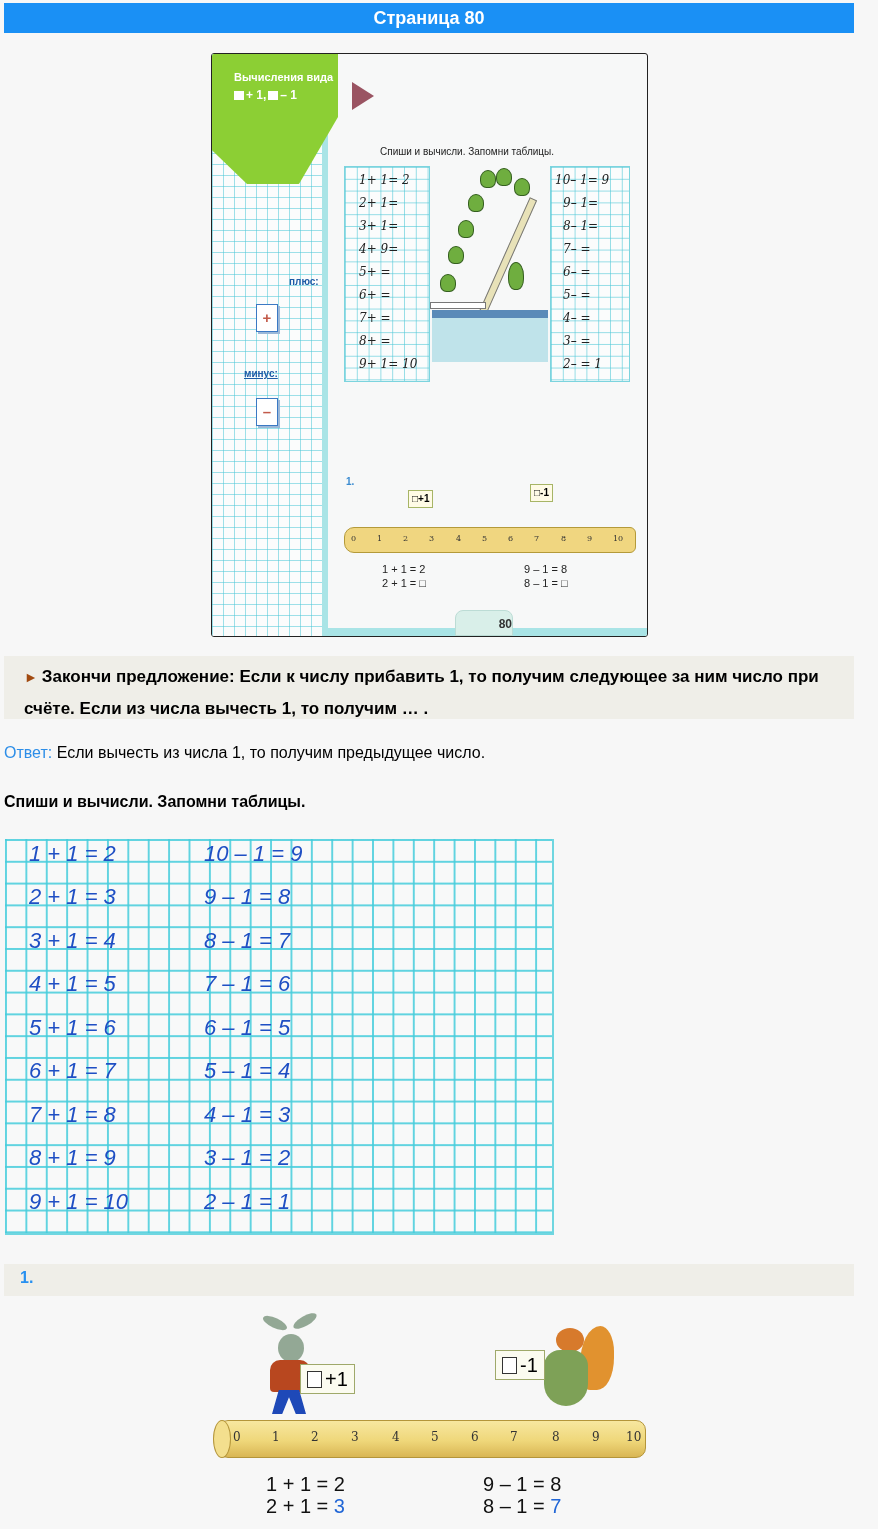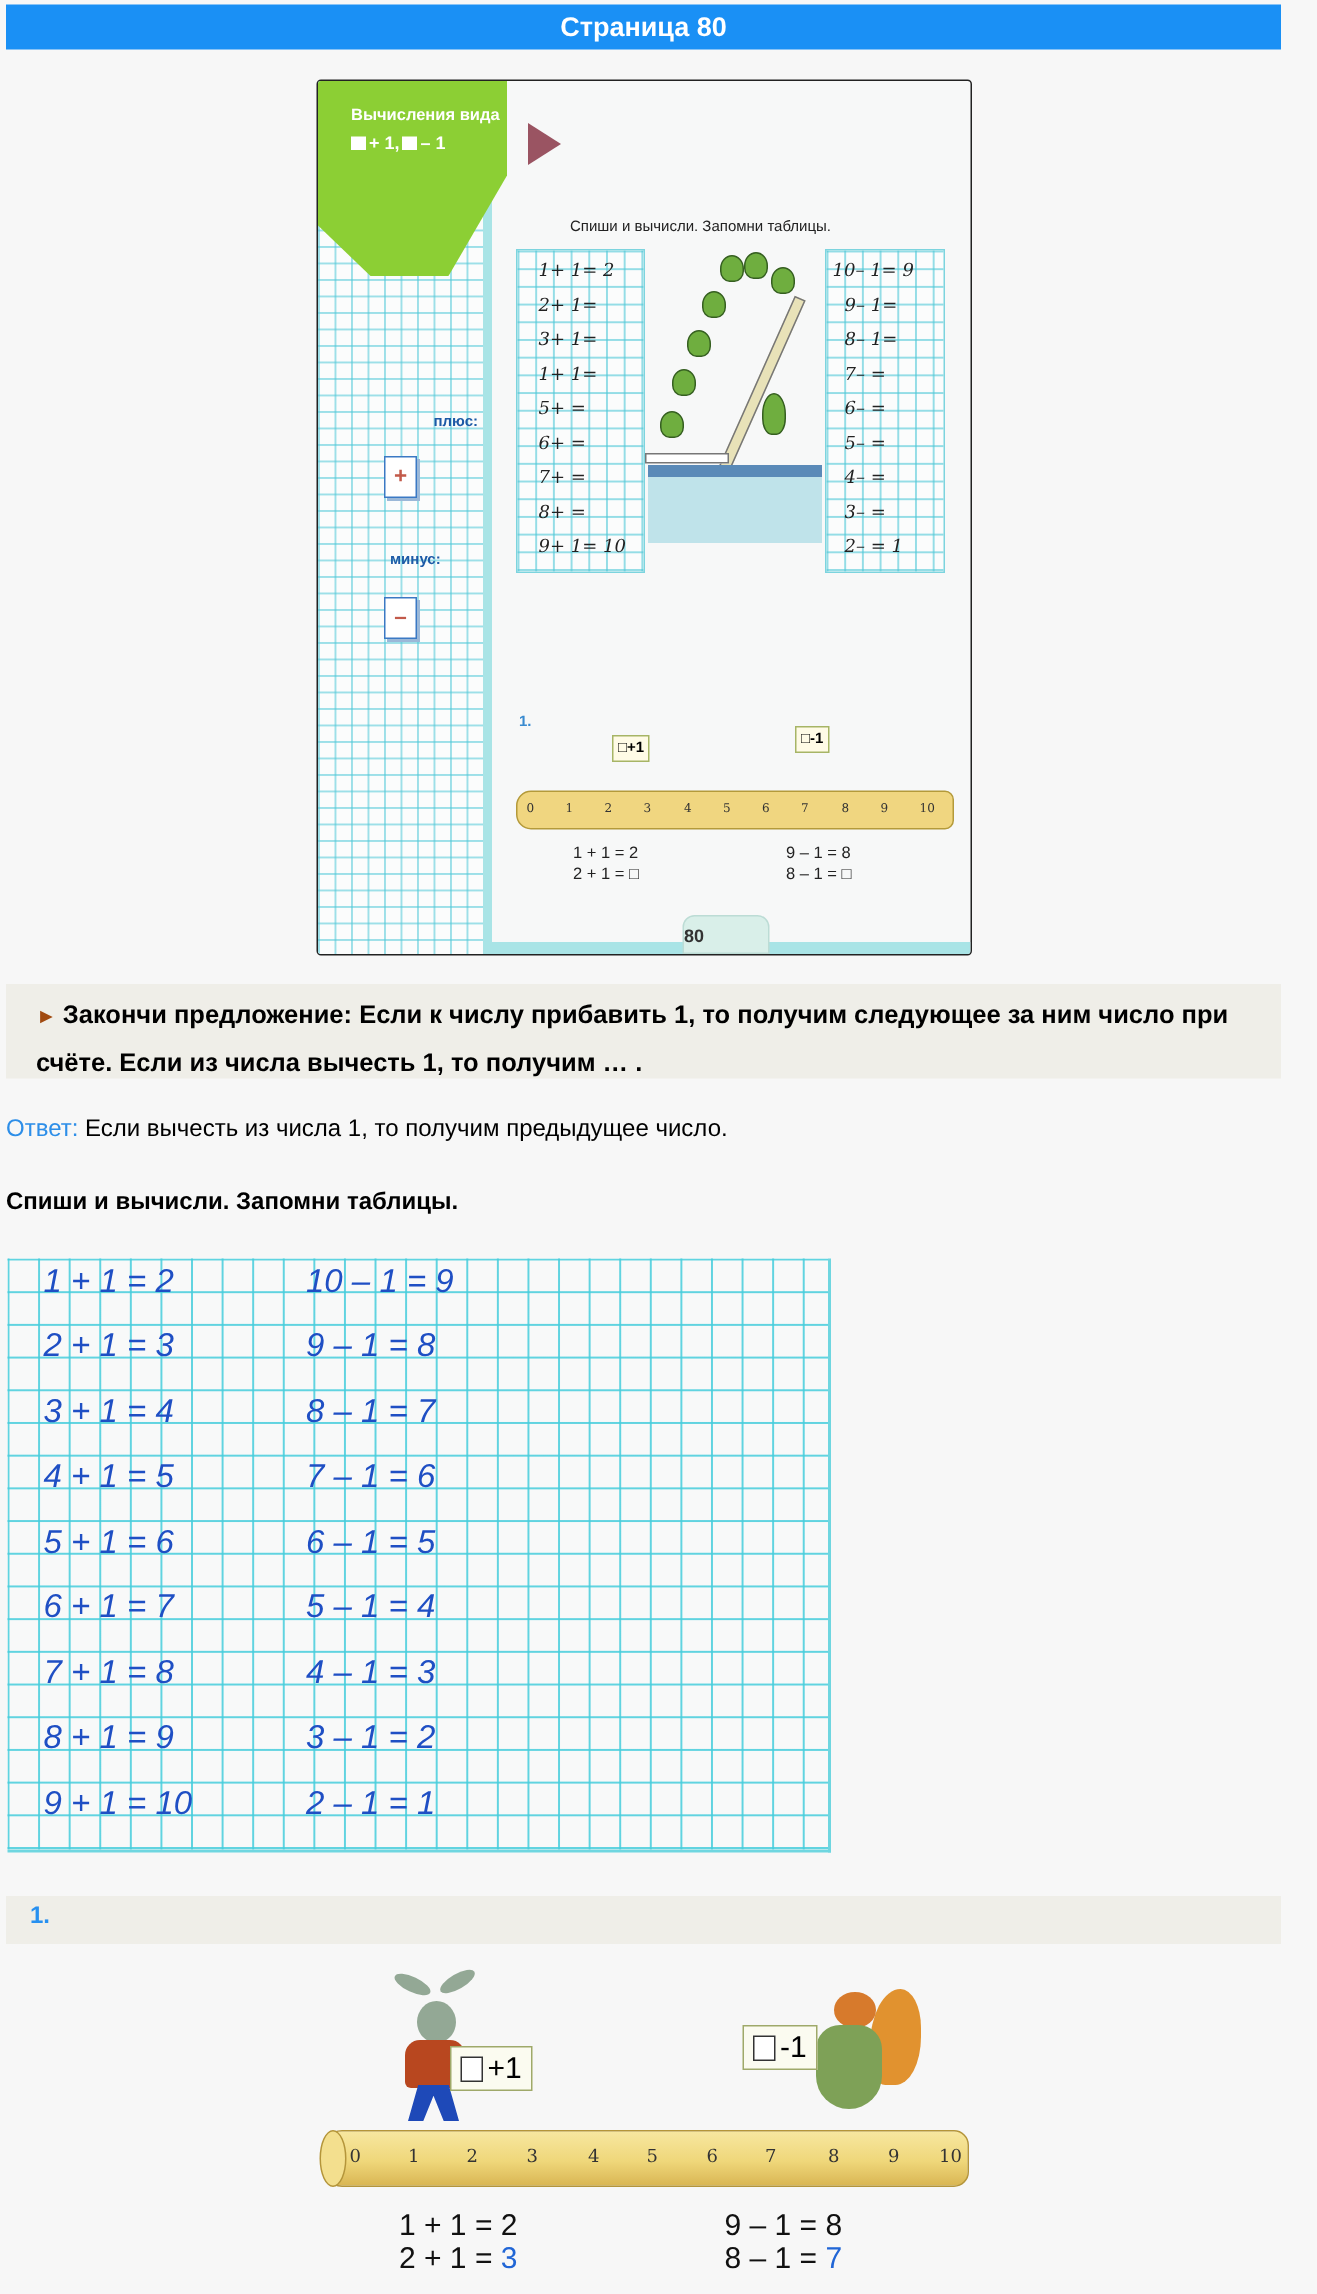--- a/index.html
+++ b/index.html
@@ -37,21 +37,21 @@
   .wsq { display:inline-block; width:10px; height:9px; background:#fff; }
   .book-arrow {
     position: absolute; left: 140px; top: 28px; width: 0; height: 0;
     border-top: 14px solid transparent; border-bottom: 14px solid transparent;
     border-left: 22px solid #9a5462;
   }
   .book-text { position: absolute; left: 168px; top: 28px; font-size: 10px; line-height: 13.5px; color: #222; }
   .book-text2 { position: absolute; left: 168px; top: 92px; font-size: 10px; color: #222; }
   .label-plus, .label-minus { position: absolute; left: 34px; font-size: 10px; font-weight: bold; color: #1d5aa6; }
   .label-plus { top: 222px; padding-left: 43px; }
-  .label-minus { top: 314px; left: 48px; }
+  .label-minus { top: 314px; left: 32px; text-decoration: underline; }
   .sign-box {
     position: absolute; left: 44px; width: 20px; height: 26px; background: #fff;
     border: 1.5px solid #3b79c4; box-shadow: 2px 2px 0 #9bb8d8; text-align: center; line-height: 26px;
     font-size: 15px; font-weight: bold; color: #c25a4a;
   }
   .sign-plus { top: 250px; }
   .sign-minus { top: 344px; }
   .book-table {
     position: absolute; top: 112px; width: 84px; height: 214px;
     background-color: #fbfcfc;
@@ -71,21 +71,21 @@
   .pool { position:absolute; left:0; bottom:0; width:116px; height:44px; background:#bfe3ea; border-top:8px solid #5a8ab8;}
   .tower { position:absolute; left: 36px; top: 18px; width: 6px; height: 150px; background:#e8e2b8; border:1px solid #777; transform: rotate(24deg); transform-origin: bottom left;}
   .frog { position:absolute; width:14px; height:16px; background:#6fae3f; border-radius:50% 50% 40% 40%; border:1px solid #355f20;}
   .board { position:absolute; left: -2px; top: 136px; width: 54px; height: 5px; background:#fff; border:1px solid #777;}
   .book-read { position: absolute; left: 132px; top: 342px; font-size: 10.5px; line-height: 14.5px; color: #111; }
   .book-read b { font-weight: bold; }
   .book-ex-num { position: absolute; left: 134px; top: 422px; font-size: 10px; font-weight: bold; color: #3a8bd0; }
   .book-eq { position: absolute; font-size: 11px; color: #222; line-height: 14px; }
   .book-page-tab {
     position: absolute; left: 243px; bottom: 0; width: 56px; height: 24px; background: #d9efe9;
-    border-radius: 8px 8px 0 0; border: 1px solid #bcdcd5; text-align: left; font-weight: bold;
+    border-radius: 8px 8px 0 0; border: 1px solid #bcdcd5; text-align: right; font-weight: bold;
     font-size: 12px; line-height: 26px; color: #333;
   }
   
   .mini-log { position:absolute; left: 132px; top: 473px; width: 290px; height: 24px; background: #f0d680; border:1px solid #b49a3a; border-radius: 10px 6px 6px 10px;}
   .mini-log span { position:absolute; top:6px; font-size:8px; color:#333; font-family: "DejaVu Serif", serif; }
   .mini-card { position:absolute; background:#fffbe6; border:1px solid #a7b566; font-size:10px; font-weight:bold; padding:0 3px; line-height:16px;}
 
   
   .task-box {
     position: absolute; left: 4px; width: 850px; background: #efeee8;
@@ -164,21 +164,21 @@
 
   <div class="label-plus">плюс:</div>
   <div class="sign-box sign-plus">+</div>
   <div class="label-minus">минус:</div>
   <div class="sign-box sign-minus">–</div>
 
   <div class="book-table left">
     <div class="bt-row" style="top:6px">1+ 1= 2</div>
     <div class="bt-row" style="top:29px">2+ 1=</div>
     <div class="bt-row" style="top:52px">3+ 1=</div>
-    <div class="bt-row" style="top:75px">1+ 1=</div>
+    <div class="bt-row" style="top:75px">4+ 9=</div>
     <div class="bt-row" style="top:98px">5+   =</div>
     <div class="bt-row" style="top:121px">6+   =</div>
     <div class="bt-row" style="top:144px">7+   =</div>
     <div class="bt-row" style="top:167px">8+   =</div>
     <div class="bt-row" style="top:190px">9+ 1= 10</div>
   </div>
 
   <div class="frogs">
     <div class="tower"></div>
     <div class="board"></div>

